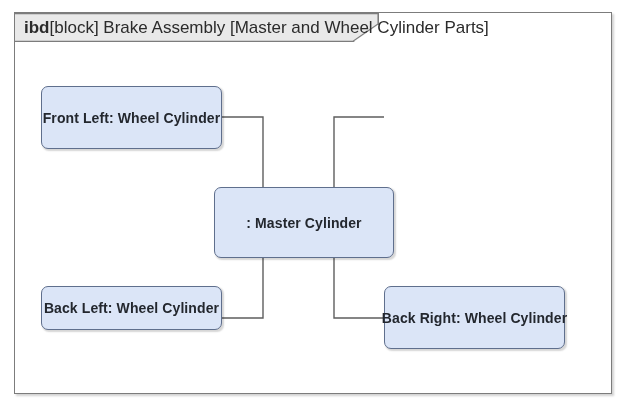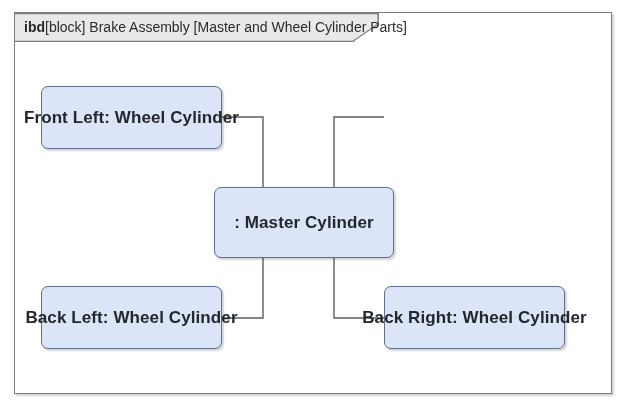--- a/index.html
+++ b/index.html
@@ -50,52 +50,52 @@
     width: 364px;
     height: 29px;
     pointer-events: none;
   }
   .frame-tab-label {
     position: absolute;
     left: 9px;
     top: 0;
     height: 29px;
     line-height: 29px;
-    font-size: 14px;
+    font-size: 17px;
     color: #2b2b2b;
     white-space: nowrap;
   }
   .frame-tab-label .kw {
     font-weight: bold;
   }
 
   
   .part-box {
     position: absolute;
     box-sizing: border-box;
     background: #dbe5f7;
     border: 1.3px solid #5f6f8d;
     border-radius: 7px;
     display: flex;
     align-items: center;
     justify-content: center;
     box-shadow: 1.5px 1.5px 1.5px rgba(0,0,0,0.16);
   }
   .part-label {
-    font-size: 17px;
+    font-size: 14px;
     font-weight: bold;
     color: #23272e;
     white-space: nowrap;
     letter-spacing: 0.1px;
   }
 
   .box-front-left  { left: 26px;  top: 73px;  width: 181px; height: 63px; }
   .box-front-right { left: 369px; top: 73px;  width: 181px; height: 63px; }
   .box-master      { left: 199px; top: 174px; width: 180px; height: 71px; }
-  .box-back-left   { left: 26px;  top: 273px; width: 181px; height: 63px; }
+  .box-back-left   { left: 26px;  top: 273px; width: 181px; height: 44px; }
   .box-back-right  { left: 369px; top: 273px; width: 181px; height: 63px; }
 
   
   .connector-layer {
     position: absolute;
     left: 0;
     top: 0;
     width: 598px;
     height: 382px;
     pointer-events: none;

